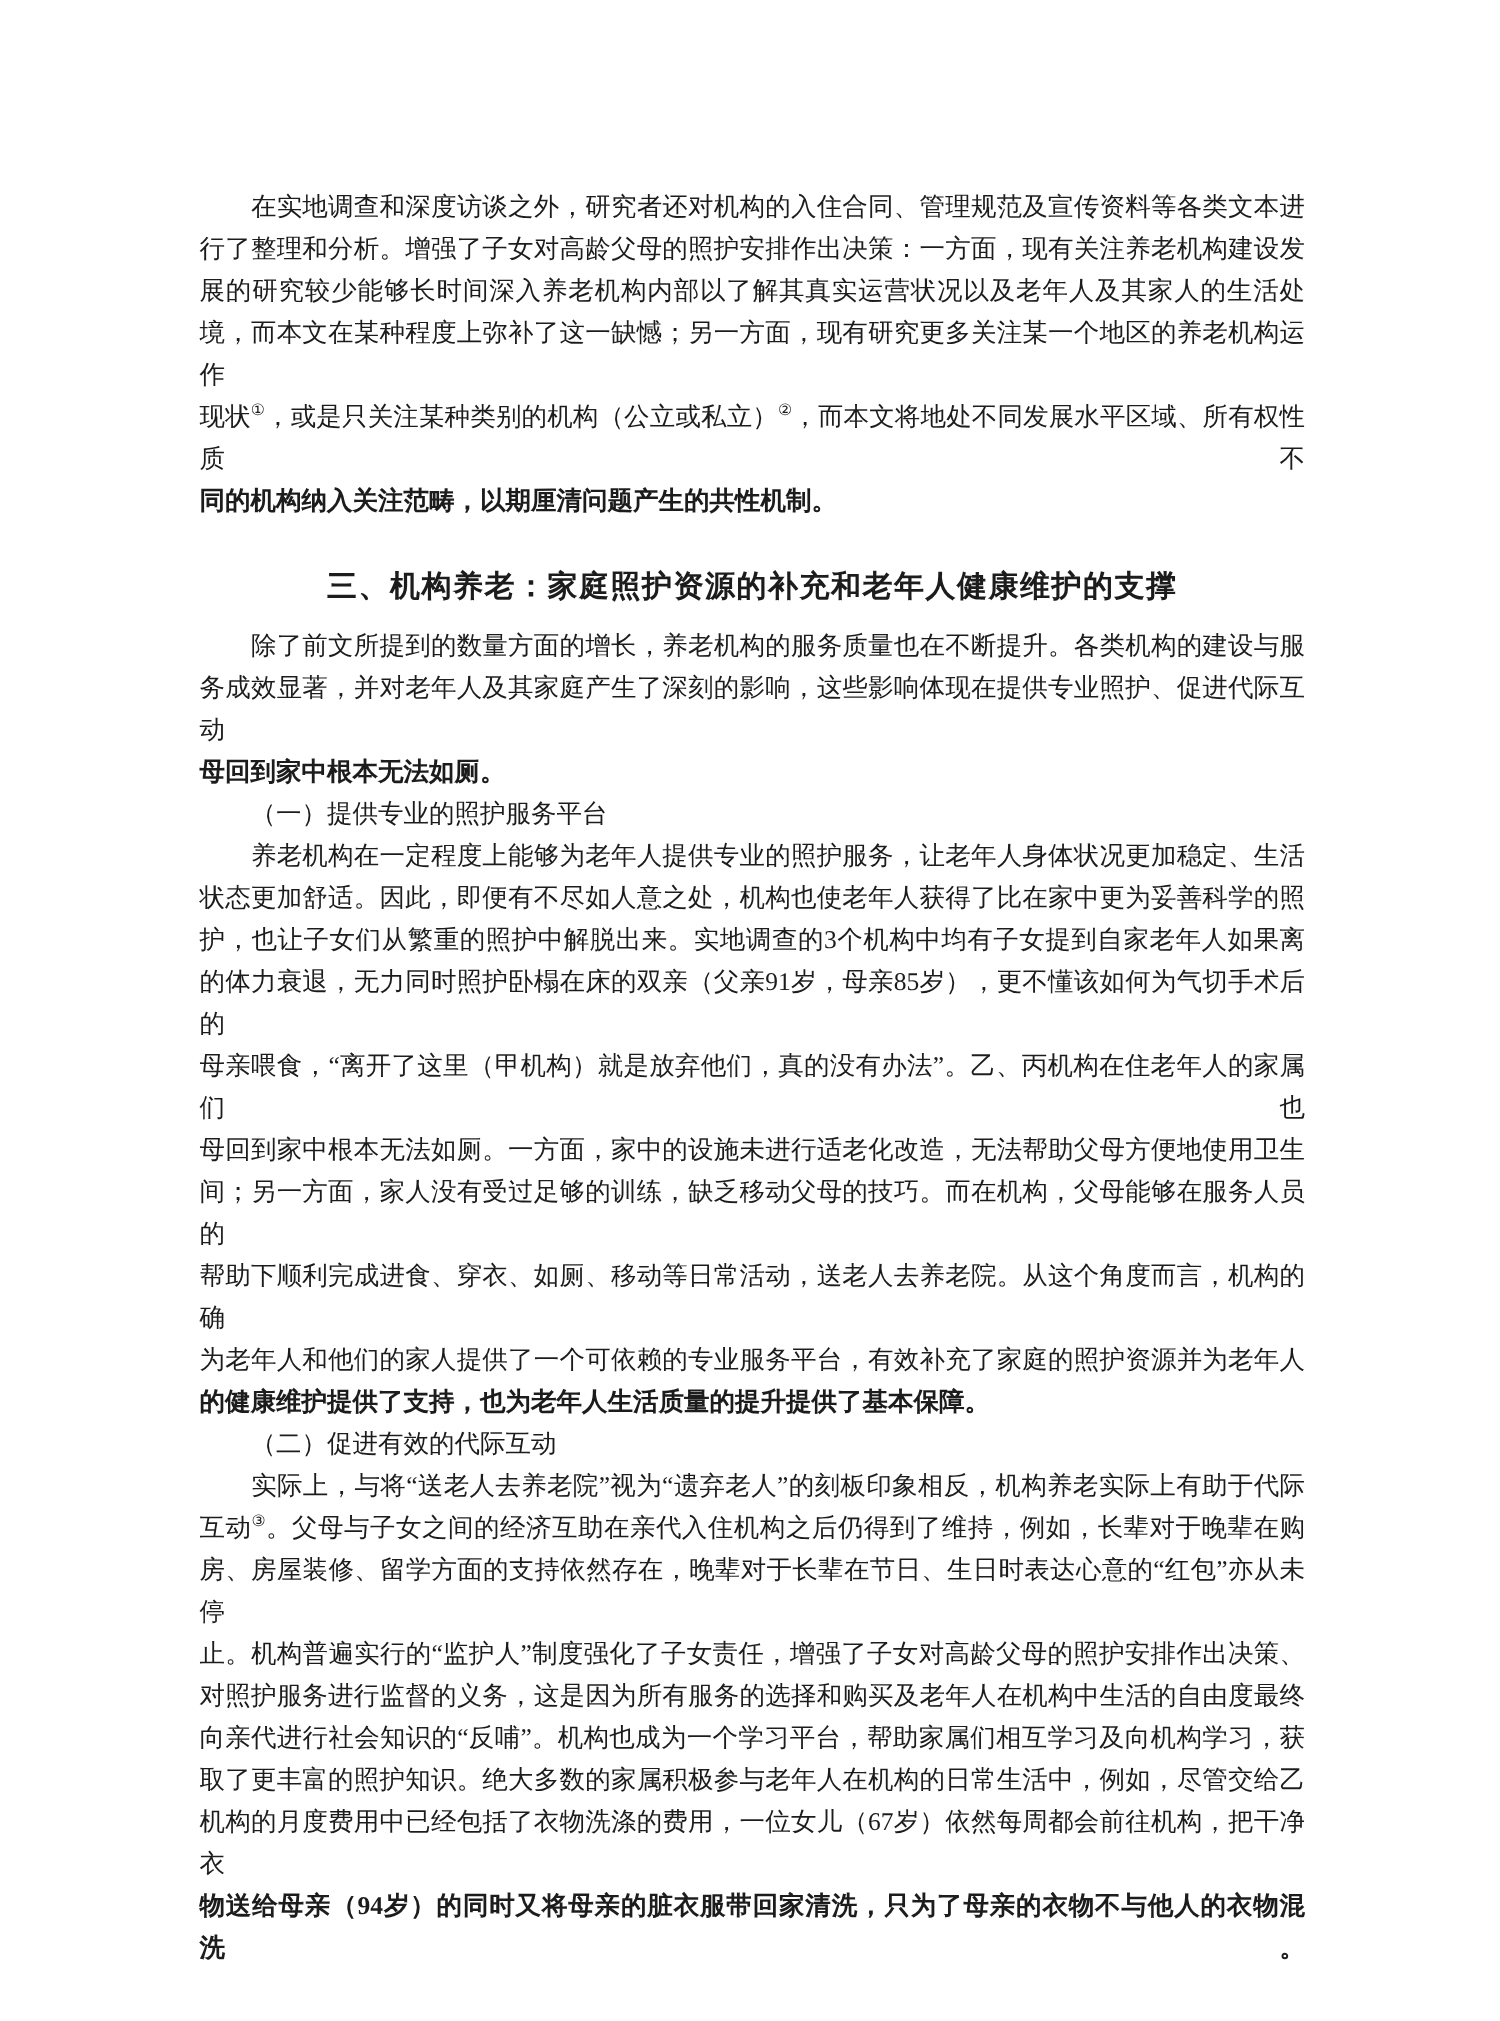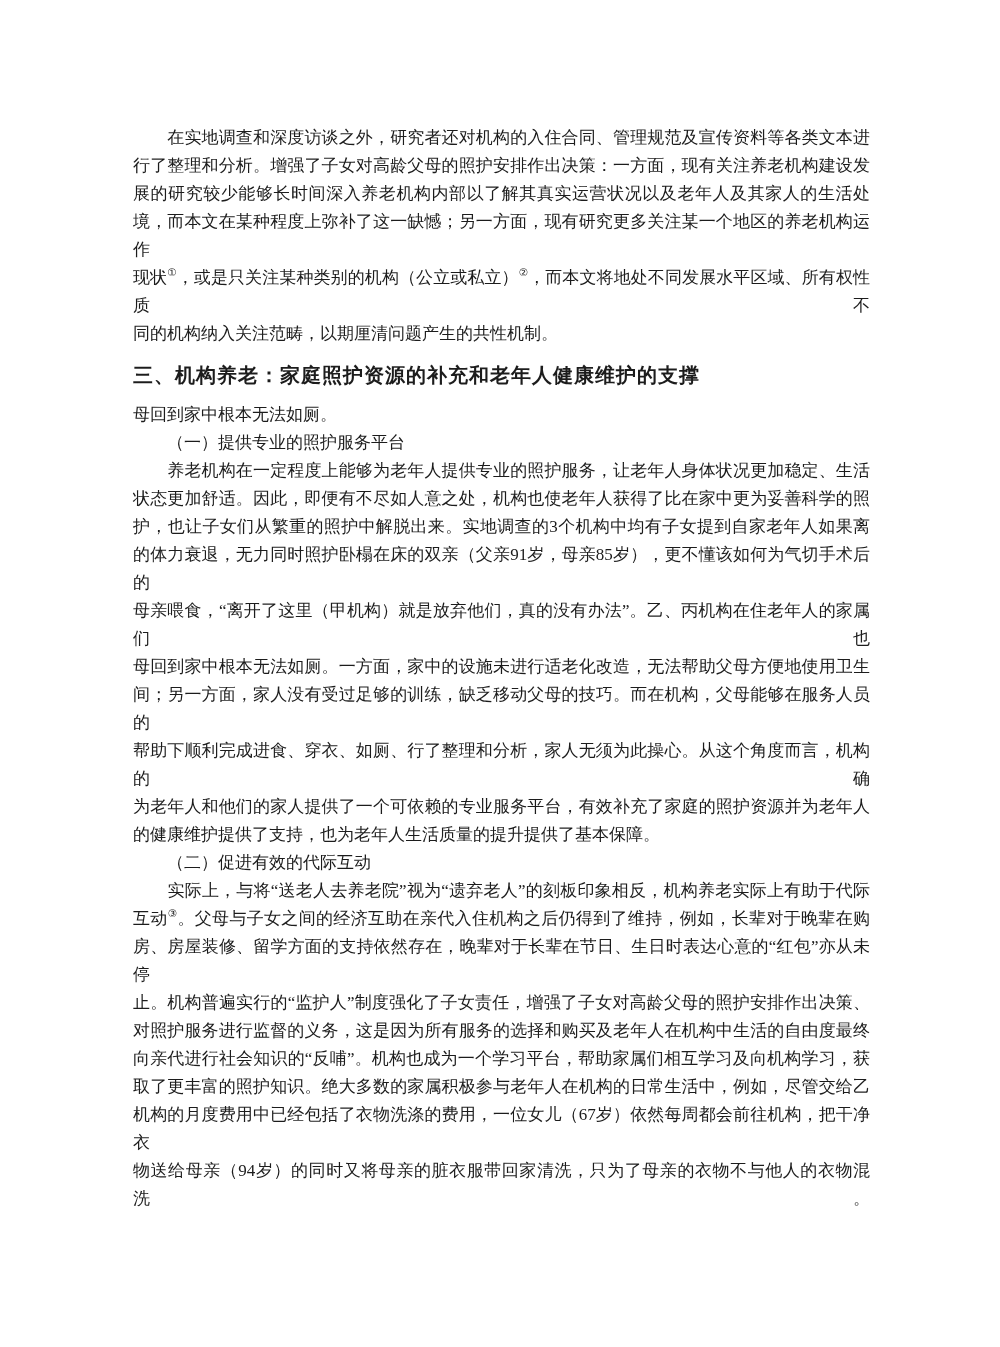--- a/index.html
+++ b/index.html
@@ -7,27 +7,27 @@
     position:relative;
     width:1000px;height:1347px;
     background:#fff;
     color:#1c1c1c;
     font-family:"Liberation Serif","DejaVu Serif",serif;
     overflow:hidden;
   }
   .col{position:absolute;left:133px;top:124px;width:737px;}
   .para{font-size:17px;line-height:28px;margin:0;}
   .ln{display:block;text-align:justify;text-align-last:justify;text-justify:inter-character;}
-  .para .ln:last-child{text-align-last:left;}
+  .para .ln:last-child{text-align-last:left;font-weight:bold;}
   .para.cont .ln:last-child{text-align-last:justify;}
   sup{font-size:10.5px;line-height:0;vertical-align:super;}
   .heading{
     font-family:"Liberation Sans","DejaVu Sans",sans-serif;
     font-weight:bold;font-size:20px;line-height:34px;
-    margin:10px 0 9px 0;letter-spacing:1px;
+    text-align:center;margin:26px 0 9px 0;letter-spacing:1px;
   }
   .subhead{
     font-family:"Liberation Sans","DejaVu Sans",sans-serif;
     font-weight:normal;font-size:17px;line-height:28px;
     padding-left:34px;margin:0;
   }
 </style>
 </head>
 <body>
 
@@ -39,34 +39,36 @@
         <span class="ln">行了整理和分析。增强了子女对高龄父母的照护安排作出决策：一方面，现有关注养老机构建设发</span>
         <span class="ln">展的研究较少能够长时间深入养老机构内部以了解其真实运营状况以及老年人及其家人的生活处</span>
         <span class="ln">境，而本文在某种程度上弥补了这一缺憾；另一方面，现有研究更多关注某一个地区的养老机构运作</span>
         <span class="ln">现状<sup>①</sup>，或是只关注某种类别的机构（公立或私立）<sup>②</sup>，而本文将地处不同发展水平区域、所有权性质不</span>
         <span class="ln">同的机构纳入关注范畴，以期厘清问题产生的共性机制。</span>
       </div>
 
     <h1 class="heading">三、机构养老：家庭照护资源的补充和老年人健康维护的支撑</h1>
 
     <div class="para">
+        <span class="ln">　　除了前文所提到的数量方面的增长，养老机构的服务质量也在不断提升。各类机构的建设与服</span>
+        <span class="ln">务成效显著，并对老年人及其家庭产生了深刻的影响，这些影响体现在提供专业照护、促进代际互动</span>
         <span class="ln">母回到家中根本无法如厕。</span>
       </div>
 
     <h2 class="subhead">（一）提供专业的照护服务平台</h2>
 
     <div class="para">
         <span class="ln">　　养老机构在一定程度上能够为老年人提供专业的照护服务，让老年人身体状况更加稳定、生活</span>
         <span class="ln">状态更加舒适。因此，即便有不尽如人意之处，机构也使老年人获得了比在家中更为妥善科学的照</span>
         <span class="ln">护，也让子女们从繁重的照护中解脱出来。实地调查的3个机构中均有子女提到自家老年人如果离</span>
         <span class="ln">的体力衰退，无力同时照护卧榻在床的双亲（父亲91岁，母亲85岁），更不懂该如何为气切手术后的</span>
         <span class="ln">母亲喂食，“离开了这里（甲机构）就是放弃他们，真的没有办法”。乙、丙机构在住老年人的家属们也</span>
         <span class="ln">母回到家中根本无法如厕。一方面，家中的设施未进行适老化改造，无法帮助父母方便地使用卫生</span>
         <span class="ln">间；另一方面，家人没有受过足够的训练，缺乏移动父母的技巧。而在机构，父母能够在服务人员的</span>
-        <span class="ln">帮助下顺利完成进食、穿衣、如厕、行了整理和分析，家人无须为此操心。从这个角度而言，机构的确</span>
+        <span class="ln">帮助下顺利完成进食、穿衣、如厕、移动等日常活动，送老人去养老院。从这个角度而言，机构的确</span>
         <span class="ln">为老年人和他们的家人提供了一个可依赖的专业服务平台，有效补充了家庭的照护资源并为老年人</span>
         <span class="ln">的健康维护提供了支持，也为老年人生活质量的提升提供了基本保障。</span>
       </div>
 
     <h2 class="subhead">（二）促进有效的代际互动</h2>
 
     <div class="para cont">
         <span class="ln">　　实际上，与将“送老人去养老院”视为“遗弃老人”的刻板印象相反，机构养老实际上有助于代际</span>
         <span class="ln">互动<sup>③</sup>。父母与子女之间的经济互助在亲代入住机构之后仍得到了维持，例如，长辈对于晚辈在购</span>
         <span class="ln">房、房屋装修、留学方面的支持依然存在，晚辈对于长辈在节日、生日时表达心意的“红包”亦从未停</span>

